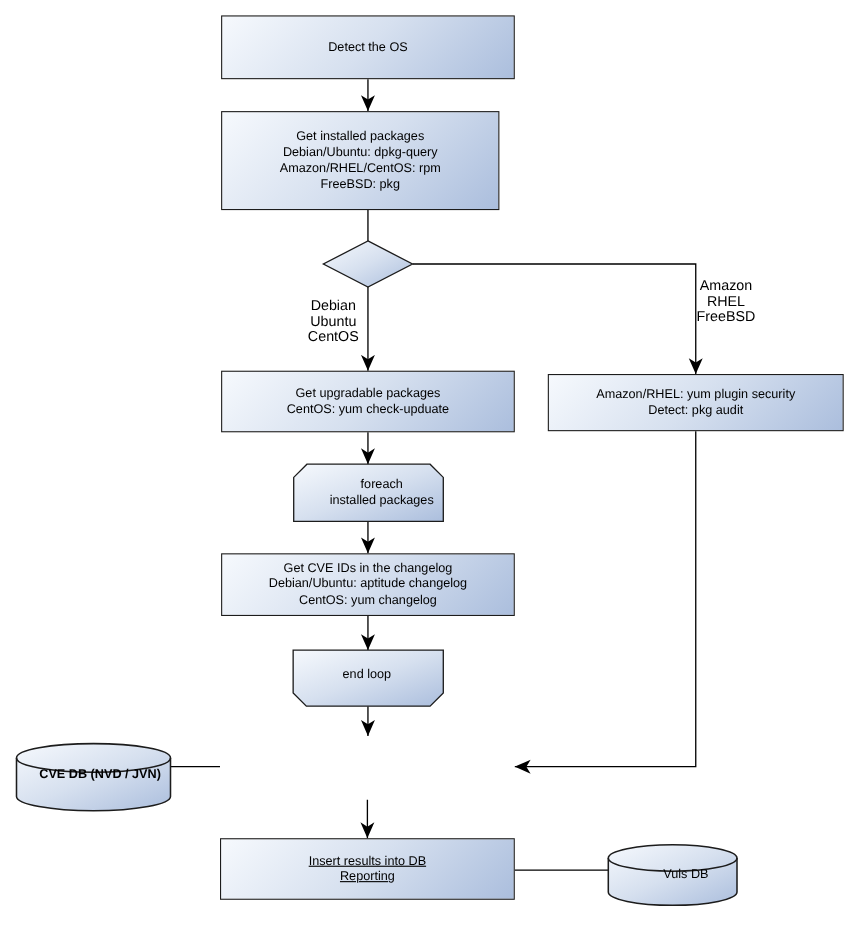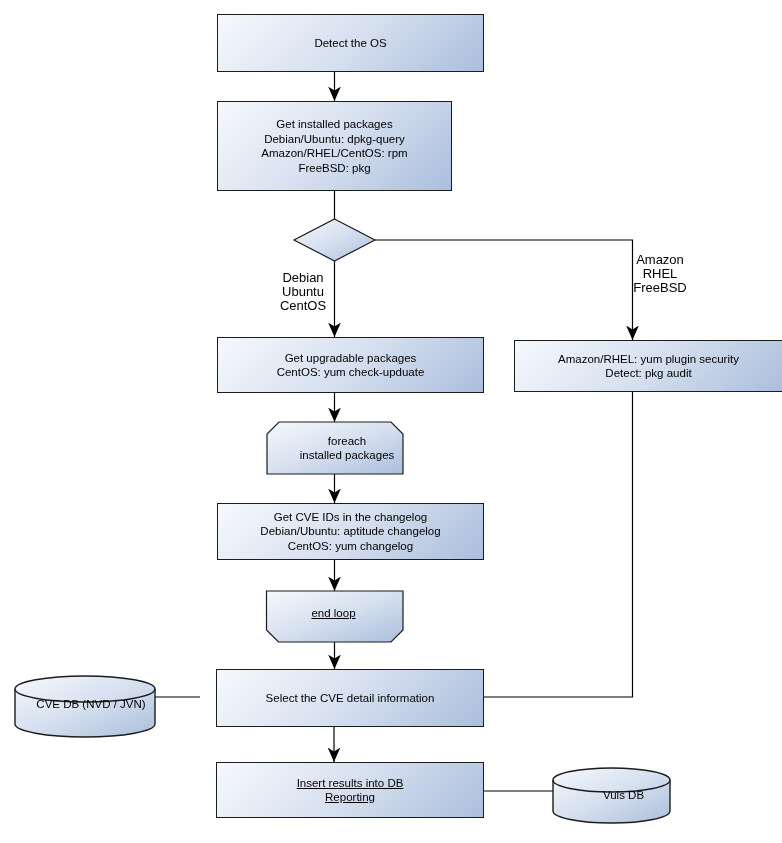--- a/index.html
+++ b/index.html
@@ -18,21 +18,20 @@
     box-sizing: border-box;
     border: 1px solid #1c1c1c;
     background: linear-gradient(135deg, #f6f9fd 0%, #d6e0ef 50%, #abbedd 100%);
     display: flex;
     flex-direction: column;
     align-items: center;
     justify-content: center;
     text-align: left;
     font-size: 11.5px;
     line-height: 14.5px;
-    margin-left: 16px;
   }
   .overlay-text {
     position: absolute;
     display: flex;
     flex-direction: column;
     align-items: center;
     justify-content: center;
     text-align: center;
     font-size: 11.5px;
     line-height: 14.5px;
@@ -94,62 +93,59 @@
     <g>
       <path d="M553,780 A58.5,12 0 0 1 670,780 V811 A58.5,12 0 0 1 553,811 Z" fill="url(#gNode)" stroke="#1c1c1c" stroke-width="1.4"></path>
       <path d="M553,780 A58.5,12 0 0 0 670,780" fill="none" stroke="#1c1c1c" stroke-width="1.4"></path>
     </g>
   </svg>
 
   <div class="node" style="left:201px; top:14px; width:267px; height:58px;">
     <div>Detect the OS</div>
   </div>
 
-  <div class="node" style="left:201px; top:101px; width:235px; height:90px;">
+  <div class="node" style="left:201px; top:101px; width:253px; height:90px;">
     <div>Get installed packages</div>
     <div>Debian/Ubuntu: dpkg-query</div>
     <div>Amazon/RHEL/CentOS: rpm</div>
     <div>FreeBSD: pkg</div>
   </div>
 
   <div class="node" style="left:201px; top:337px; width:267px; height:56px;">
     <div>Get upgradable packages</div>
     <div>CentOS: yum check-upduate</div>
   </div>
 
   <div class="node" style="left:201px; top:503px; width:267px; height:57px;">
     <div>Get CVE IDs in the changelog</div>
     <div>Debian/Ubuntu: aptitude changelog</div>
     <div>CentOS: yum changelog</div>
   </div>
 
-  <div class="node" style="left:200px; top:669px; width:268px; height:58px;">
-    <div>Select the CVE detail information</div>
-  </div>
 
   <div class="node" style="left:200px; top:762px; width:268px; height:56px;text-decoration:underline;">
     <div>Insert results into DB</div>
     <div>Reporting</div>
   </div>
 
   <div class="node" style="left:498px; top:340px; width:269px; height:52px;">
     <div>Amazon/RHEL: yum plugin security</div>
     <div>Detect: pkg audit</div>
   </div>
 
   <div class="overlay-text" style="left:267px; top:422px; width:136px; height:52px;">
     <div>foreach</div>
     <div>installed packages</div>
   </div>
 
-  <div class="overlay-text" style="left:266px; top:589px; width:111px; height:48px;text-decoration:underline;">
+  <div class="overlay-text" style="left:266px; top:589px; width:111px; height:48px;">
     <div>end loop</div>
   </div>
 
-  <div class="overlay-text" style="left:15px; top:684px; width:128px; height:40px;">
+  <div class="overlay-text" style="left:15px; top:684px; width:128px; height:40px;font-weight:bold;">
     <div>CVE DB (NVD / JVN)</div>
   </div>
 
   <div class="overlay-text" style="left:553px; top:776px; width:117px; height:38px;">
     <div>Vuls DB</div>
   </div>
 
   <div class="edge-label" style="left:272px; top:271px; width:62px;">
     <div>Debian</div>
     <div>Ubuntu</div>

